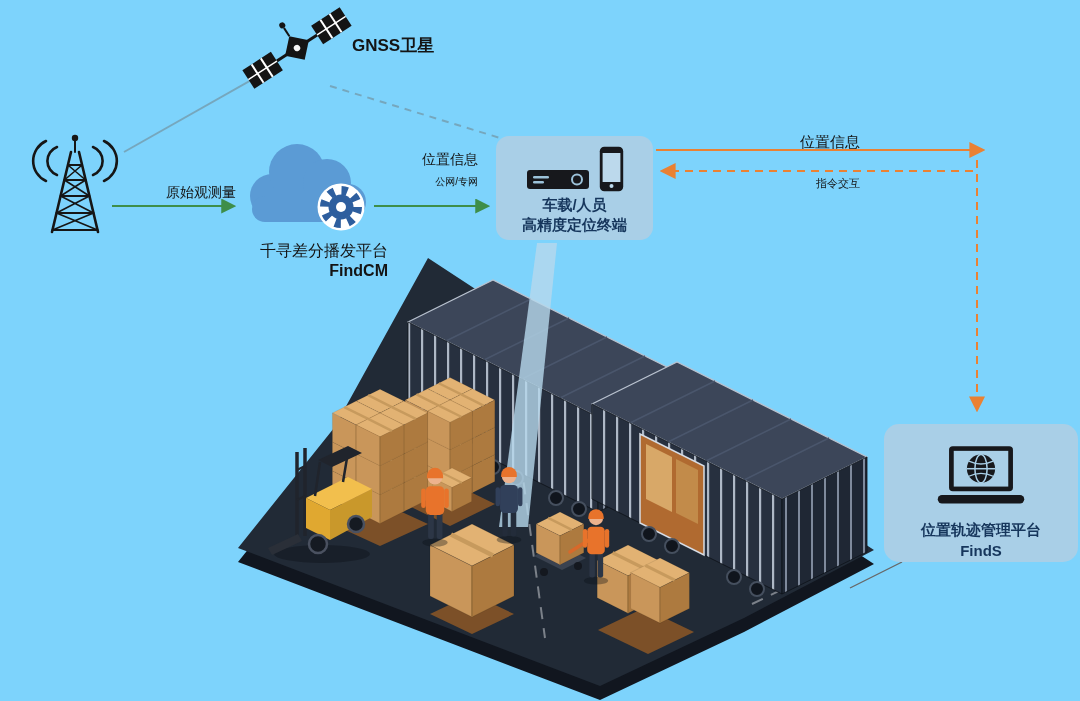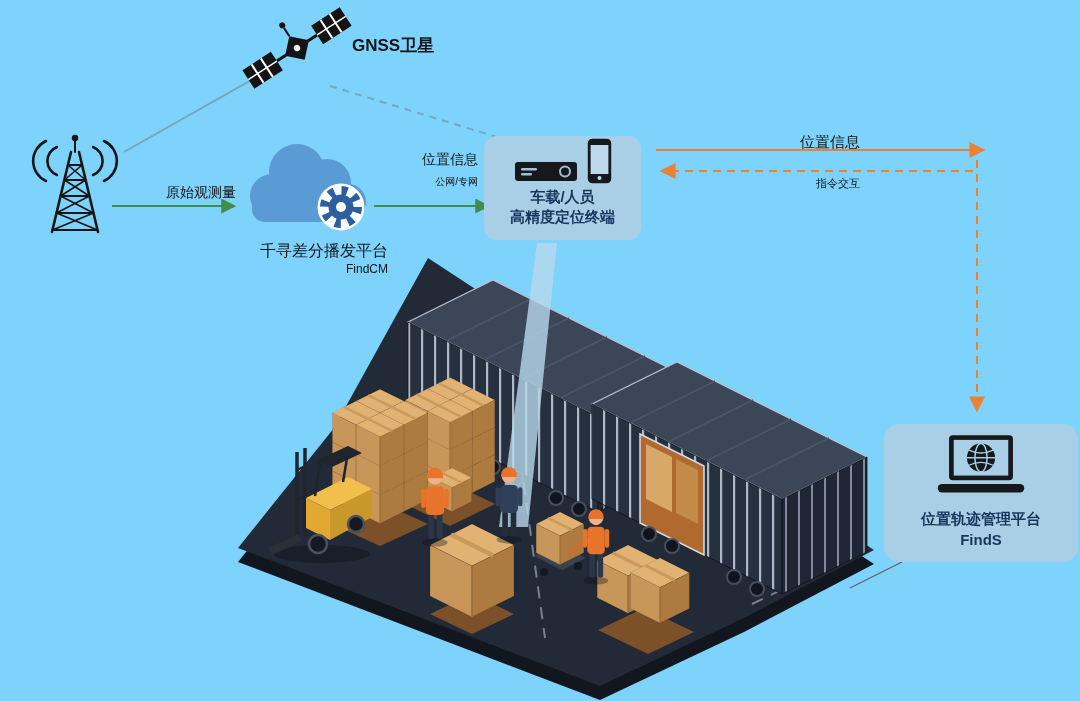--- a/index.html
+++ b/index.html
@@ -5,32 +5,32 @@
   *{box-sizing:border-box}
   html,body{margin:0;padding:0;background:#fff}
   .canvas{position:relative;width:1080px;height:701px;background:#7dd3fc;overflow:hidden;
           font-family:"Liberation Sans","DejaVu Sans",sans-serif;color:#141414}
   .scene{position:absolute;left:0;top:0;width:1080px;height:701px}
   .lbl{position:absolute;white-space:nowrap;color:#141414}
   .center{text-align:right}
   .l-sat{left:352px;top:34px;font-size:17px;font-weight:700}
   .l-bs{left:8px;top:236px;width:134px;font-size:17px;font-weight:700}
   .l-cloud1{left:218px;top:241px;width:170px;font-size:16px;font-weight:400}
-  .l-cloud2{left:218px;top:262px;width:170px;font-size:12px;font-weight:400}
+  .l-cloud2{left:218px;top:262px;width:170px;font-size:16px;font-weight:700}
   .l-raw{left:118px;top:184px;width:118px;font-size:14px}
   .l-diff1{left:372px;top:151px;width:106px;font-size:14px}
   .l-diff2{left:372px;top:175px;width:106px;font-size:10px}
   .l-pos{left:742px;top:133px;width:118px;font-size:15px}
   .l-cmd{left:742px;top:176px;width:118px;font-size:11px}
   .callout{position:absolute;background:#a9cfe7;border-radius:13px;display:flex;flex-direction:column;
            align-items:center;color:#16365c;font-weight:700}
   .callout .cap{font-size:15px;line-height:1.32;text-align:center}
-  .terminal{left:484px;top:136px;width:157px;height:104px;}
+  .terminal{left:496px;top:136px;width:157px;height:104px;padding-top:8px}
   .terminal .icons{display:flex;align-items:flex-end;gap:9px;height:48px;margin-bottom:3px}
-  .finds{left:884px;top:424px;width:194px;height:138px;padding-top:11px;border-radius:15px}
+  .finds{left:884px;top:424px;width:194px;height:138px;padding-top:22px;border-radius:15px}
   .finds .cap{margin-top:1px}
   .finds svg{margin-bottom:5px}
 </style>
 </head>
 <body>
 
 <div class="canvas">
 
 <svg class="scene" viewBox="0 0 1080 701">
   <defs>

